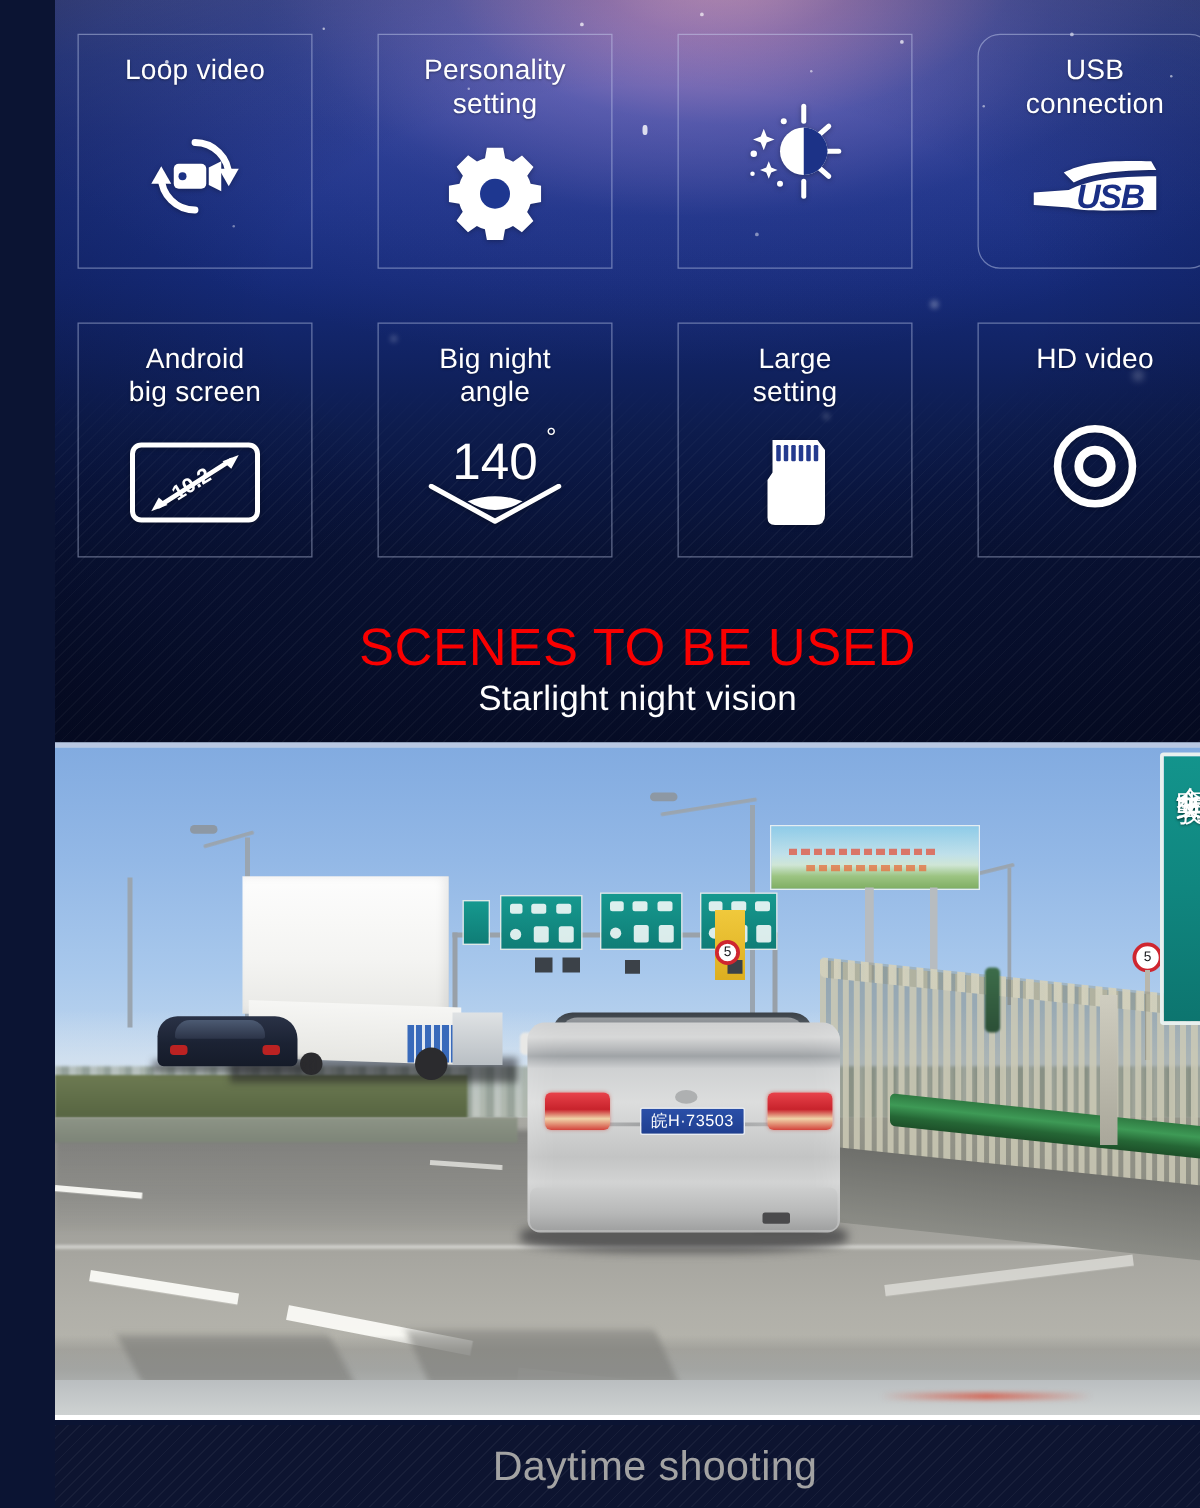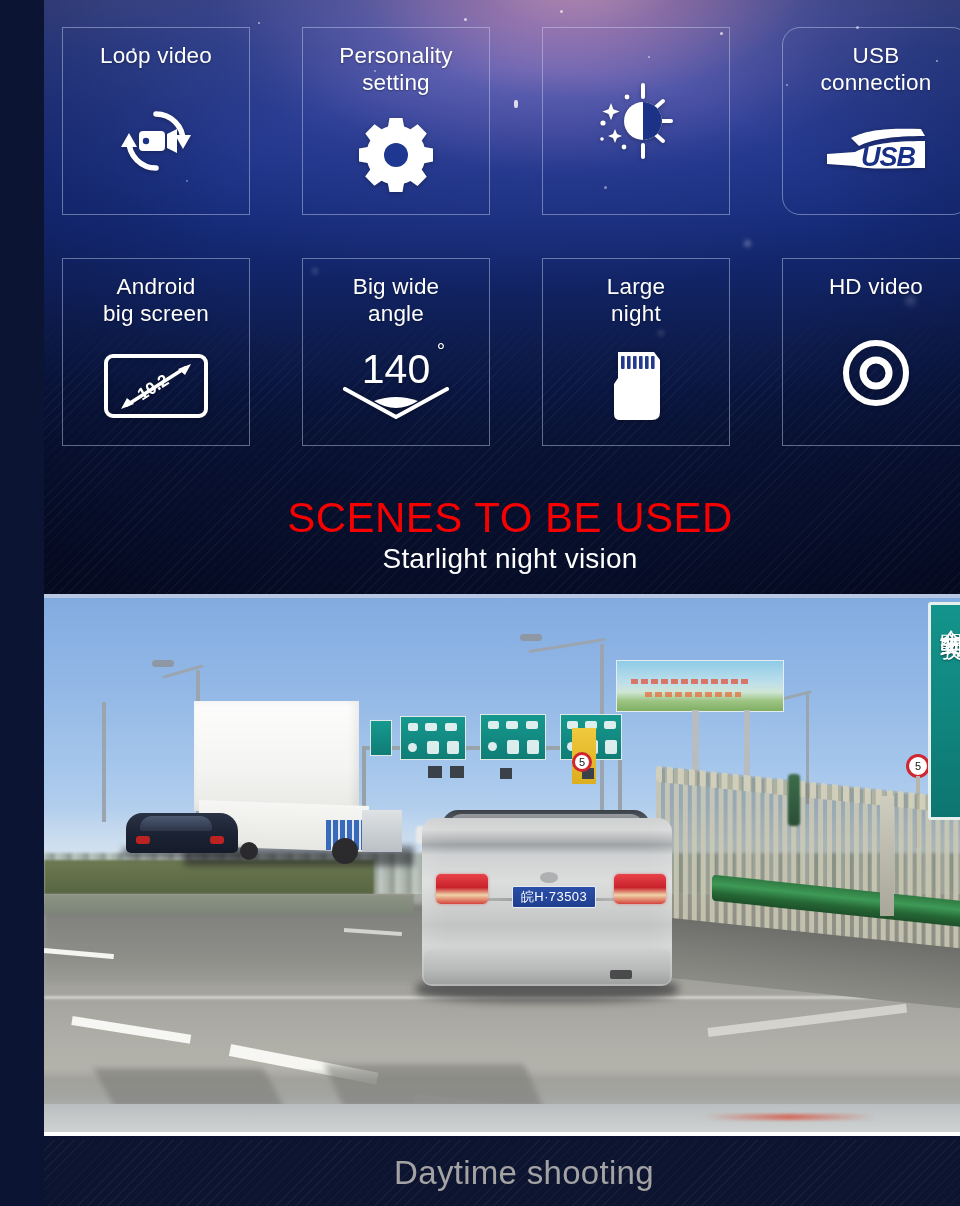--- a/index.html
+++ b/index.html
@@ -525,38 +525,38 @@
             <rect x="3" y="3" width="100" height="60" rx="7" fill="none" stroke="#fff" stroke-width="4"></rect>
             <line x1="24" y1="52" x2="82" y2="15" stroke="#fff" stroke-width="3.6" stroke-linecap="round"></line>
             <polygon points="18,56 31,51 24,45" fill="#fff"></polygon>
             <polygon points="88,11 75,16 82,22" fill="#fff"></polygon>
             <text x="53" y="39" text-anchor="middle" font-family="Liberation Sans, sans-serif" font-size="17" font-weight="bold" fill="#fff" transform="rotate(-32 53 39)">10.2</text>
           </svg>
         </div>
       </div>
 
       <div class="tile" style="left:258px; top:258px;">
-        <div class="tile-label">Big wide
+        <div class="tile-label">Big night
 angle</div>
         <div class="tile-icon">
           <div class="deg-wrap">
             <div class="deg-num">
               <span>140</span><span class="deg-sup">°</span>
             </div>
             <svg width="110" height="34" viewBox="0 0 110 34" style="margin-top:-2px">
               <path d="M4 2 L55 30 L106 2" fill="none" stroke="#fff" stroke-width="4" stroke-linecap="round" stroke-linejoin="round"></path>
               <path d="M33 14 Q55 28 77 14 Q55 6 33 14 Z" fill="#fff"></path>
             </svg>
           </div>
         </div>
       </div>
 
       <div class="tile" style="left:498px; top:258px;">
         <div class="tile-label">Large
-night</div>
+setting</div>
         <div class="tile-icon">
           <svg width="56" height="72" viewBox="0 0 56 72">
             <path d="M10 2 L46 2 L52 10 L52 62 Q52 70 44 70 L12 70 Q6 70 6 64 L6 34 L10 28 Z" fill="#fff"></path>
             <g fill="#243a8e">
               <rect x="13" y="6" width="3.6" height="13" rx="1"></rect>
               <rect x="19" y="6" width="3.6" height="13" rx="1"></rect>
               <rect x="25" y="6" width="3.6" height="13" rx="1"></rect>
               <rect x="31" y="6" width="3.6" height="13" rx="1"></rect>
               <rect x="37" y="6" width="3.6" height="13" rx="1"></rect>
               <rect x="43" y="6" width="3.6" height="13" rx="1"></rect>

